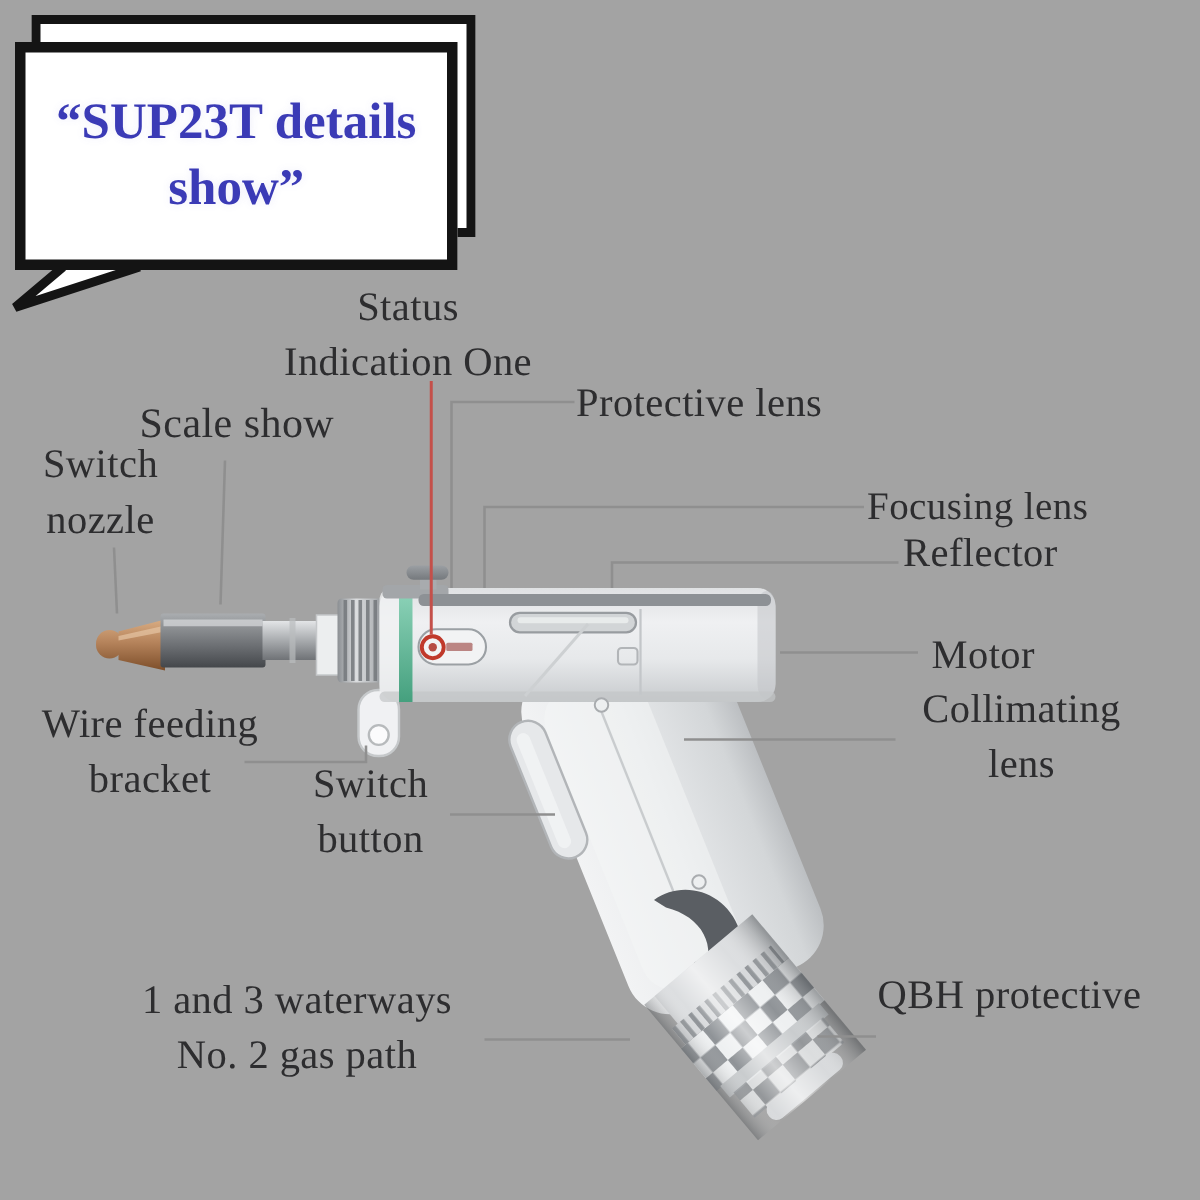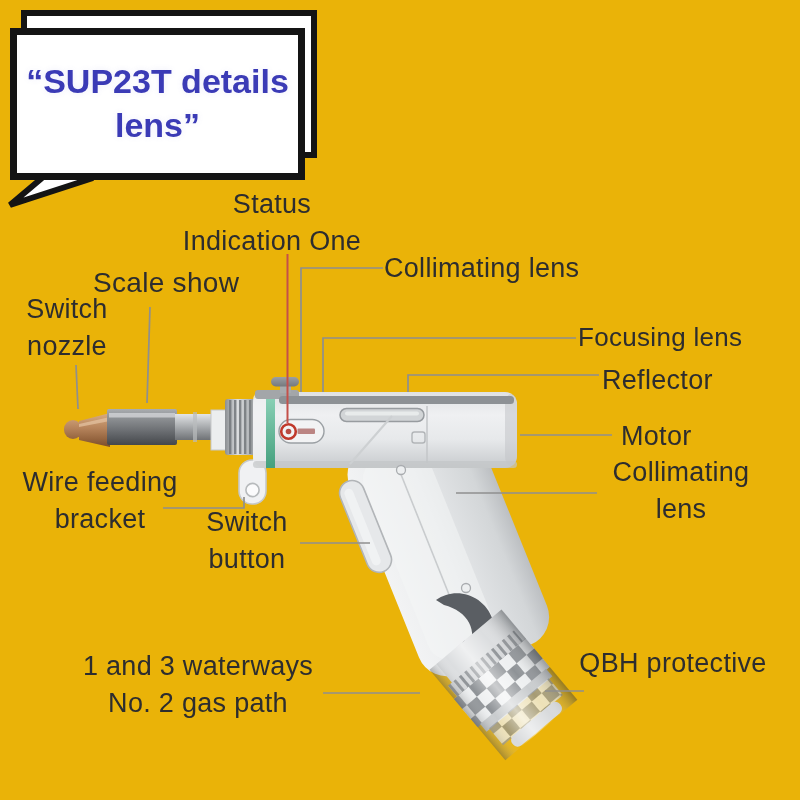--- a/index.html
+++ b/index.html
@@ -1,19 +1,19 @@
 <!DOCTYPE html>
 <html><head>
 <meta charset="utf-8">
 <style>
   html,body{margin:0;padding:0;background:#ffffff;}
   .stage{
     position:relative;width:800px;height:800px;overflow:hidden;
-    background:#eab308;
-    font-family:Liberation Sans, sans-serif;
+    background:#a3a3a3;
+    font-family:Liberation Serif, serif;
   }
   .gun-svg{position:absolute;left:0;top:0;z-index:1;}
   
   .bubble-back{
     position:absolute;left:21px;top:10px;width:284px;height:136px;
     background:#ffffff;border:6px solid #141414;z-index:2;
   }
   .bubble-front{
     position:absolute;left:10px;top:28px;width:281px;height:138px;
     background:#ffffff;border:7px solid #141414;z-index:3;
@@ -30,21 +30,21 @@
     position:absolute;z-index:5;color:#2d2d2f;font-size:27px;
     line-height:1.36;letter-spacing:.3px;white-space:nowrap;
   }
   .label.center{transform:translateX(-50%);text-align:center;}
   .label.big{font-size:26px;}
   .lbl-status{left:272px;top:186px;}
   .lbl-protective{left:384px;top:250px;}
   .lbl-scale{left:93px;top:264px;font-size:28px;}
   .lbl-copper{left:67px;top:291px;}
   .lbl-focusing{left:578px;top:320px;}
-  .lbl-reflector{left:602px;top:362px;}
+  .lbl-reflector{left:602px;top:350px;}
   .lbl-motor{left:621px;top:418px;}
   .lbl-collimating{left:681px;top:454px;}
   .lbl-wire{left:100px;top:464px;}
   .lbl-switch{left:247px;top:504px;}
   .lbl-waterways{left:198px;top:648px;}
   .lbl-qbh{left:673px;top:645px;}
 </style>
 </head>
 <body>
 
@@ -217,30 +217,30 @@
     </g>
   </svg>
 
   <svg class="bubble-tail" width="120" height="220" viewBox="0 0 120 220">
     <path d="M 42,178 L 10,205 L 93,178" fill="#ffffff" stroke="#141414" stroke-width="6" stroke-linejoin="miter"></path>
   </svg>
   <div class="bubble-back"></div>
   <div class="bubble-front">
     <div class="bubble-text">
       <div>“SUP23T details</div>
-      <div>lens”</div>
+      <div>show”</div>
     </div>
   </div>
 
   <div class="label center lbl-status">
     <div>Status</div>
     <div>Indication One</div>
   </div>
 
-  <div class="label lbl-protective">Collimating lens</div>
+  <div class="label lbl-protective">Protective lens</div>
 
   <div class="label lbl-scale">Scale show</div>
 
   <div class="label center lbl-copper">
     <div>Switch</div>
     <div>nozzle</div>
   </div>
 
   <div class="label big lbl-focusing">Focusing lens</div>
 

